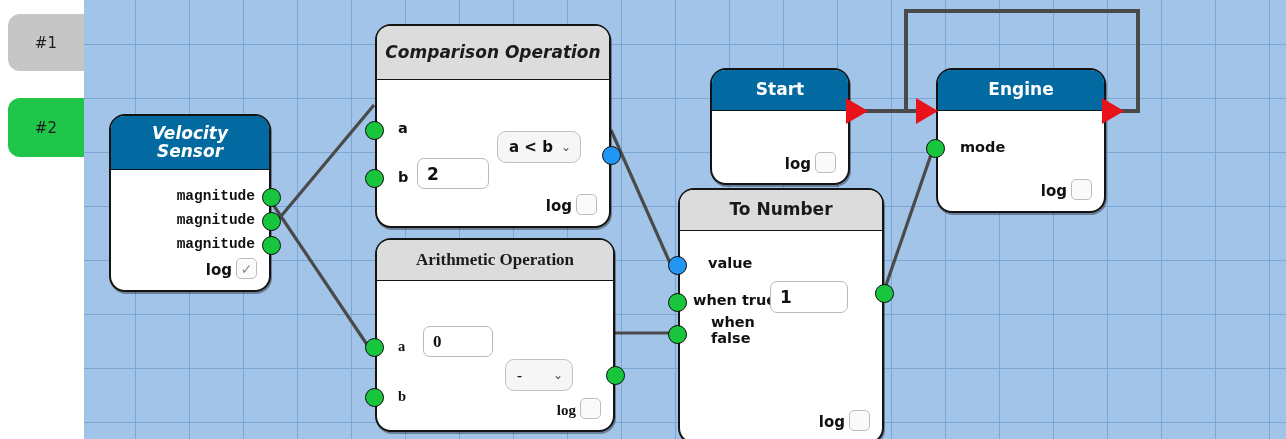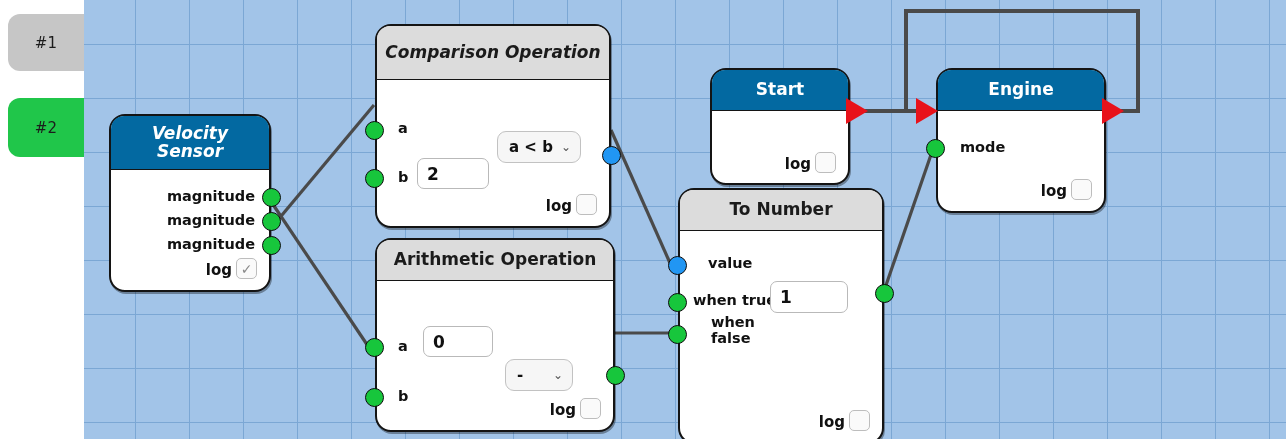--- a/index.html
+++ b/index.html
@@ -55,21 +55,21 @@
   .node-head.red  { background: #0369a1; color: #ffffff; border-bottom: 1.5px solid #141414; }
   .node-head.grey { background: #dcdcdc; color: #1b1b1b; border-bottom: 1.5px solid #141414; }
   .node-head.tall { height: 54px; font-style: italic; }
   .node-body { position: relative; height: calc(100% - 41px); }
   .node.head-tall .node-body { height: calc(100% - 54px); }
 
   .port-label {
     position: absolute; font-size: 14.5px; font-weight: bold; color: #111;
     line-height: 1.08; white-space: pre-line;
   }
-  .port-label.right { text-align: right; }
+  .port-label.right { text-align: right; font-family: Liberation Mono, monospace; }
 
   
   .port {
     position: absolute; width: 19px; height: 19px; border-radius: 50%;
     border: 1px solid #0c0c0c;
   }
   .port.green { background: #17c63c; }
   .port.blue  { background: #2196f3; }
   .flow-port {
     position: absolute; width: 0; height: 0;
@@ -178,21 +178,21 @@
           <span class="chev">⌄</span>
         </div>
 
         <div class="log-row" style="right:12px; bottom:11px;">
           <span>log</span>
           <span class="checkbox"></span>
         </div>
       </div>
     </div>
 
-    <div class="node" style="left:291px; top:238px; width:240px; height:194px;">
+    <div class="node" style="left:291px; top:238px; width:240px; height:194px;font-family:Liberation Serif, serif;">
       <div class="node-head grey">
         <span>Arithmetic Operation</span>
       </div>
       <div class="node-body">
         <div class="port green" style="left:-12px; top:57px;"></div>
         <div class="port green" style="left:-12px; top:107px;"></div>
         <div class="port green" style="right:-12px; top:85px;"></div>
 
         <span class="port-label" style="left:21px; top:58px;">a</span>
         <span class="port-label" style="left:21px; top:108px;">b</span>

